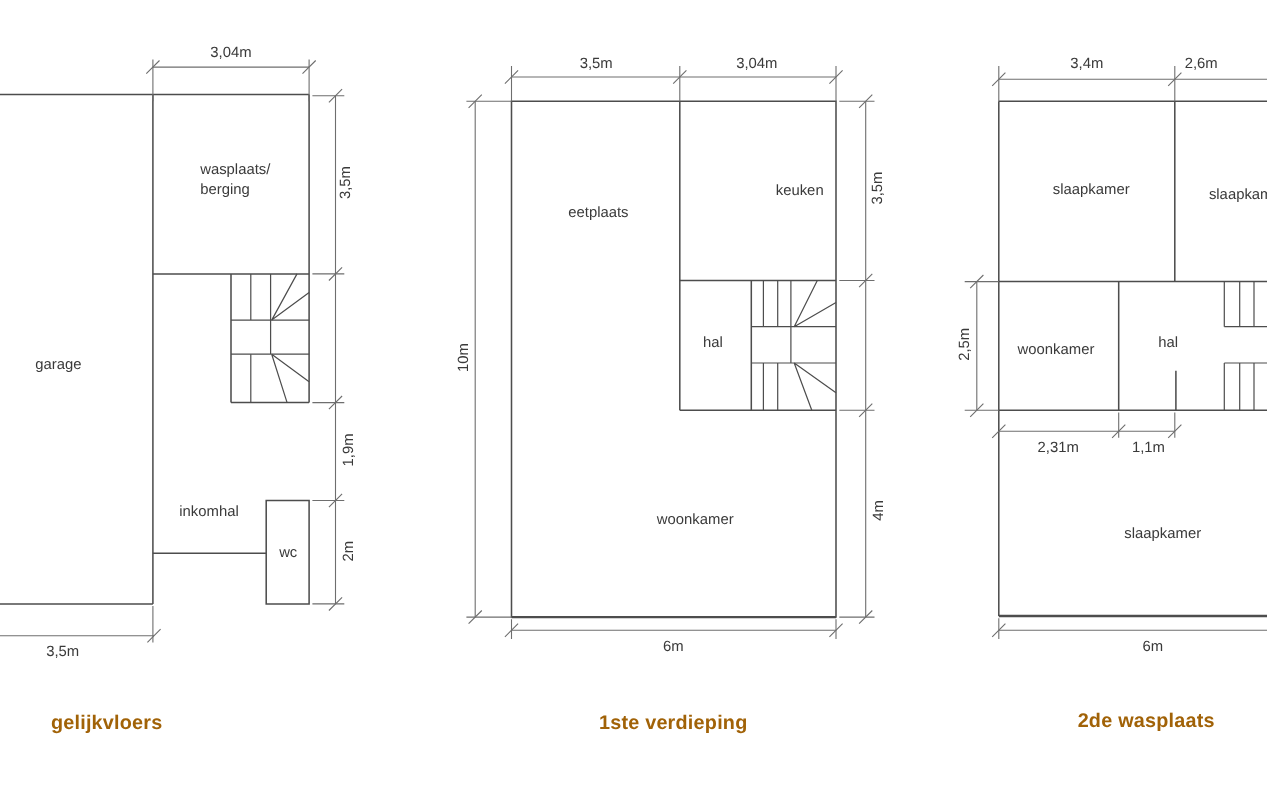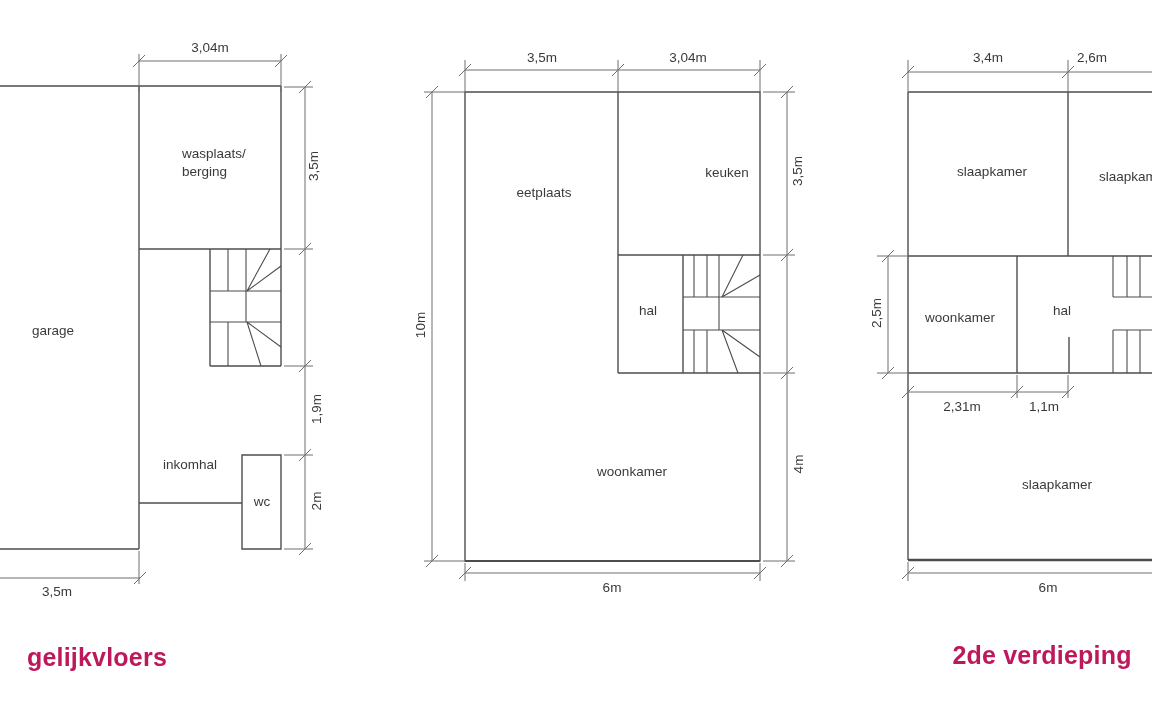--- a/index.html
+++ b/index.html
@@ -19,23 +19,23 @@
     line-height: 18px;
     color: #3a3a3a;
     white-space: nowrap;
     transform: translate(-50%, -50%);
   }
   .lbl.rot { transform: translate(-50%, -50%) rotate(-90deg); }
   .lbl.multiline { white-space: pre-line; transform: none; }
   .lbl.anchor-left { transform: translateY(-50%); }
   .title {
     position: absolute;
-    font-size: 25px;
+    font-size: 18px;
     font-weight: 700;
-    color: #be185d;
+    color: #a16207;
     letter-spacing: 0.2px;
     white-space: nowrap;
     transform: translate(-50%, -50%);
   }
 </style>
 </head>
 <body>
 
 <div id="canvas">
 
@@ -147,27 +147,28 @@
   <div class="lbl" style="left:542px; top:58px;">3,5m</div>
   <div class="lbl" style="left:688px; top:58px;">3,04m</div>
   <div class="lbl" style="left:544px; top:193px;">eetplaats</div>
   <div class="lbl" style="left:727px; top:173px;">keuken</div>
   <div class="lbl rot" style="left:421px; top:325px;">10m</div>
   <div class="lbl rot" style="left:798px; top:171px;">3,5m</div>
   <div class="lbl" style="left:648px; top:311px;">hal</div>
   <div class="lbl rot" style="left:799px; top:464px;">4m</div>
   <div class="lbl" style="left:612px; top:472px;margin-left:20px;">woonkamer</div>
   <div class="lbl" style="left:612px; top:588px;">6m</div>
+  <div class="title" style="left:612px; top:657px;">1ste verdieping</div>
 
   <div class="lbl" style="left:988px; top:58px;">3,4m</div>
   <div class="lbl" style="left:1092px; top:58px;">2,6m</div>
   <div class="lbl" style="left:992px; top:172px;">slaapkamer</div>
   <div class="lbl anchor-left" style="left:1099px; top:177px;">slaapkamer</div>
   <div class="lbl rot" style="left:877px; top:313px;">2,5m</div>
   <div class="lbl" style="left:960px; top:318px;">woonkamer</div>
   <div class="lbl" style="left:1062px; top:311px;">hal</div>
   <div class="lbl" style="left:962px; top:407px;">2,31m</div>
   <div class="lbl" style="left:1044px; top:407px;">1,1m</div>
   <div class="lbl" style="left:1057px; top:485px; font-weight:500;">slaapkamer</div>
   <div class="lbl" style="left:1048px; top:588px;">6m</div>
-  <div class="title" style="left:1042px; top:655px;">2de verdieping</div>
+  <div class="title" style="left:1042px; top:655px;">2de wasplaats</div>
 
 </div>
 
 </body></html>

